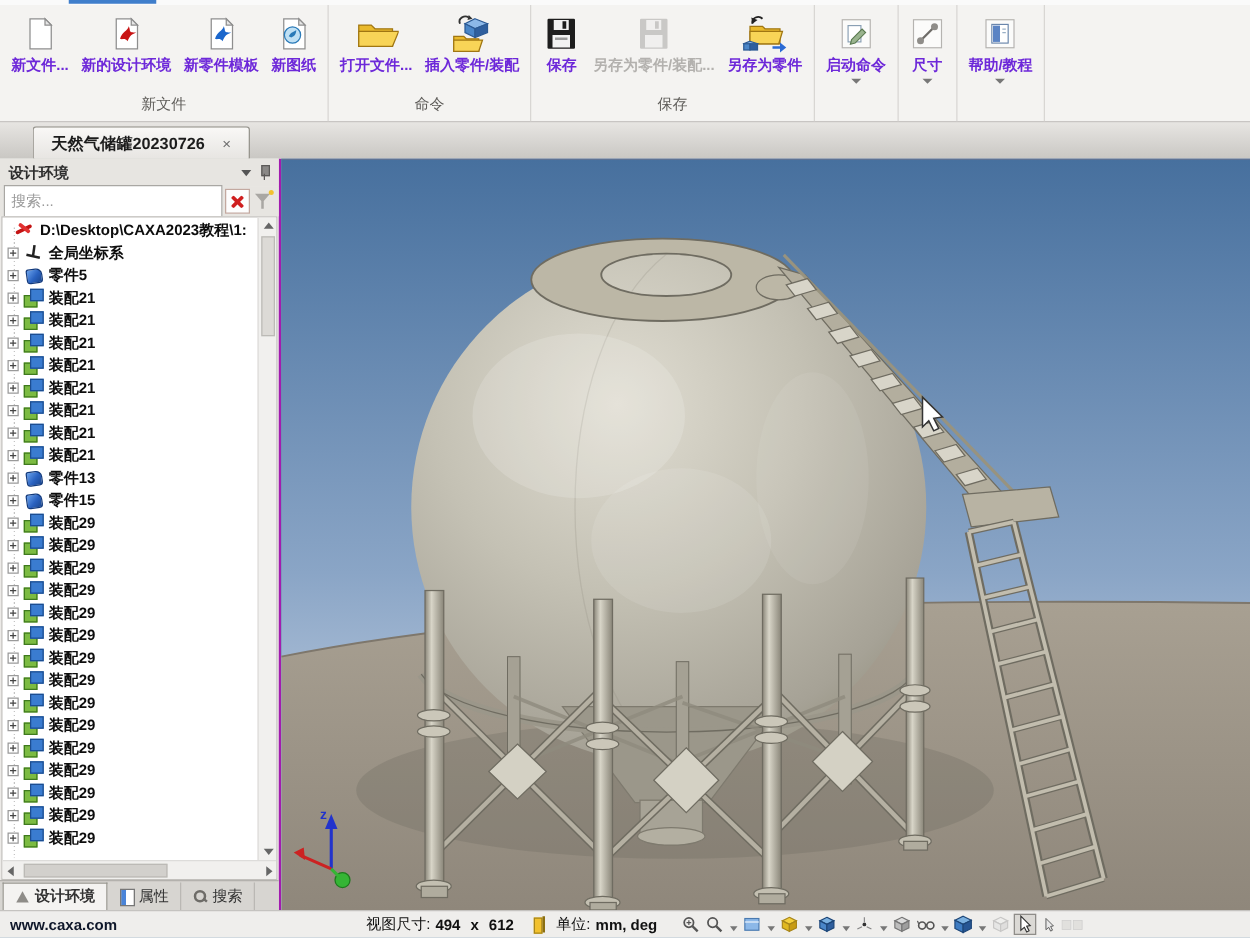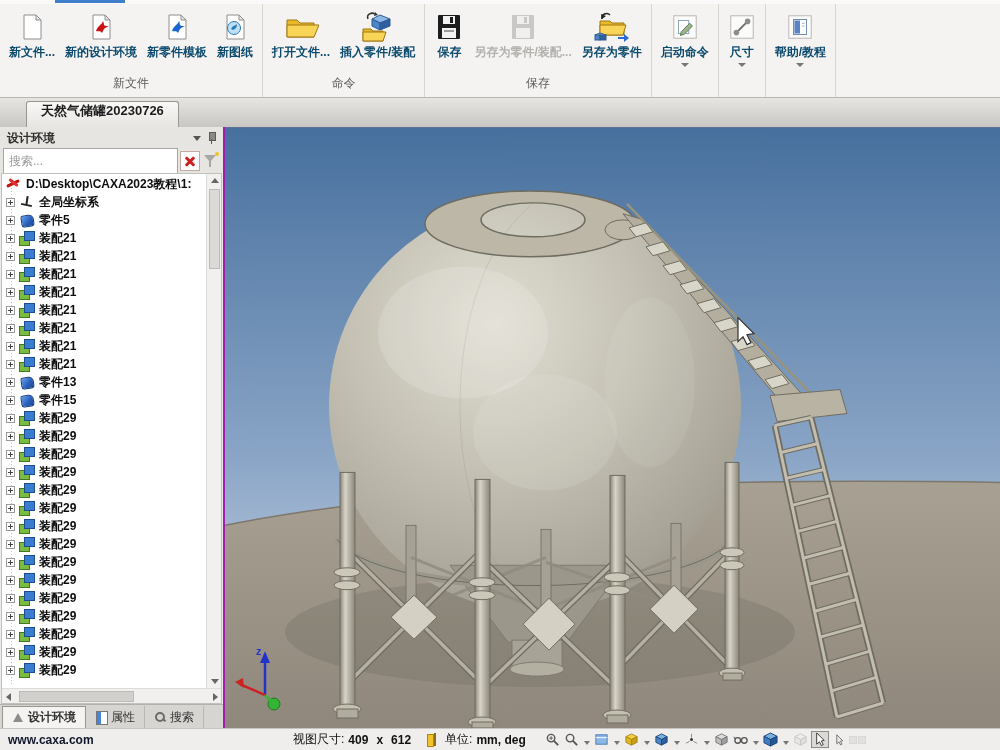--- a/index.html
+++ b/index.html
@@ -11,33 +11,33 @@
   .topline { position:absolute; top:0; left:0; right:0; height:4px; background:#fafafa; }
   .topline .accent { position:absolute; left:55px; top:0; width:70px; height:3px; background:#3f7ecb; }
 
   
   .ribbon { position:absolute; top:4px; left:0; right:0; height:94px; background:#f4f3f1;
     border-bottom:1px solid #b9b7b4; display:flex; }
   .rgroup { display:flex; flex-direction:column; border-right:1px solid #d8d6d3; padding:4px 4px 0; }
   .rbuttons { display:flex; align-items:flex-start; }
   .rbtn { display:flex; flex-direction:column; align-items:center; padding:1px 5px; cursor:default; }
   .rbtn .ricon { height:36px; display:flex; align-items:center; justify-content:center; }
-  .rbtn .rlbl { font-size:12px; font-weight:bold; color:#0c4a6e; white-space:nowrap; line-height:15px; }
+  .rbtn .rlbl { font-size:12px; font-weight:bold; color:#6d28d9; white-space:nowrap; line-height:15px; }
   .rbtn.disabled .rlbl { color:#b3b1ae; }
   .rgroup-label { margin-top:auto; text-align:center; font-size:12px; color:#5e5c59; padding:2px 0 5px; }
   .caret-down { width:0; height:0; border-left:4px solid transparent; border-right:4px solid transparent;
     border-top:4px solid #777; margin-top:3px; }
 
   
   .tabbar { position:absolute; top:98px; left:0; right:0; height:29px;
     background:linear-gradient(#e7e5e2,#c9c7c3); }
   .doctab { position:absolute; left:26px; top:3px; height:26px;
     background:linear-gradient(#f9f8f6,#e7e5e2); border:1px solid #98968f; border-bottom:none;
     border-radius:3px 3px 0 0; display:flex; align-items:center; gap:14px; padding:0 14px;
-    font-size:13px; font-weight:bold; color:#1c1c1c;flex-direction:column; }
+    font-size:13px; font-weight:bold; color:#1c1c1c; }
   .doctab .tclose { color:#6e6e6e; font-weight:normal; font-size:12px; }
 
   
   .main { position:absolute; top:127px; left:0; right:0; bottom:22px; display:flex; }
 
   
   .sidebar { width:225px; background:#eceae7; border-right:2px solid #a21caf; display:flex; flex-direction:column; }
   .panel-header { height:22px; display:flex; align-items:center; padding:0 7px; gap:6px;
     font-size:12px; font-weight:bold; color:#2e2e2e; background:#e7e5e1; }
   .panel-header .sp { flex:1; }
@@ -66,21 +66,21 @@
   .tree-body { flex:1; display:flex; overflow:hidden; }
   .tree { flex:1; overflow:hidden; padding-top:1px;
     background-image:repeating-linear-gradient(to bottom,#c4c4c4 0 1px,transparent 1px 3px);
     background-size:1px calc(100% - 10px); background-position:9px 8px; background-repeat:no-repeat; }
   .tree-row { display:flex; align-items:center; height:18px; gap:4px; padding-left:3px;
     font-size:12px; font-weight:bold; color:#0d0d0d; white-space:nowrap; overflow:hidden; }
   .expand { flex:none; width:9px; height:9px; border:1px solid #9a9a9a; background:#fff; position:relative; margin-left:1px; }
   .expand::before { content:""; position:absolute; left:1px; top:3px; width:5px; height:1px; background:#444; }
   .expand::after  { content:""; position:absolute; left:3px; top:1px; width:1px; height:5px; background:#444; }
   .t-icon { flex:none; width:16px; height:15px; position:relative; }
-  .tree-row.caxa-root { padding-left:4px; }
+  .tree-row.caxa-root { padding-left:10px; }
   .tree-row.caxa-root .t-icon::before { content:""; position:absolute; left:0px; top:5px; width:14px; height:3px;
     background:#c41414; border-radius:2px; transform:rotate(-26deg); }
   .tree-row.caxa-root .t-icon::after { content:""; position:absolute; left:2px; top:4px; width:11px; height:3px;
     background:#e23232; border-radius:2px; transform:rotate(38deg); }
   .tree-row.coordinate-system .t-icon::before { content:""; position:absolute; left:7px; top:1px; width:2px; height:9px;
     background:#222; transform:rotate(8deg); }
   .tree-row.coordinate-system .t-icon::after { content:""; position:absolute; left:2px; top:9px; width:11px; height:2px;
     background:#222; transform:rotate(12deg); }
   .tree-row.part .t-icon::before { content:""; position:absolute; left:2px; top:2px; width:11px; height:10px;
     background:linear-gradient(135deg,#6aa2ec 0%,#2a62c0 55%,#1b478f 100%);
@@ -741,21 +741,21 @@
 
         <path d="M513,190 L513,214 L518,209 L522,217 L526,215 L522,207 L529,206 Z" fill="#ffffff" stroke="#333" stroke-width="1.2"></path>
       </svg>
     </div>
   </div>
 
   <div class="statusbar">
     <span class="status-link">www.caxa.com</span>
     <span style="width:135px"></span>
     <span class="sb-label">视图尺寸:</span>
-    <span class="sb-val">409</span>
+    <span class="sb-val">494</span>
     <span class="sb-val">x</span>
     <span class="sb-val">612</span>
     <span class="marker-ic"></span>
     <span class="sb-label">单位:</span>
     <span class="sb-val">mm, deg</span>
 
     <span class="sb-icons">
       <span class="sb-ic">
         <svg width="15" height="15" viewBox="0 0 16 16">
             <circle cx="6.5" cy="6.5" r="4" fill="none" stroke="#555" stroke-width="1.5"></circle>

